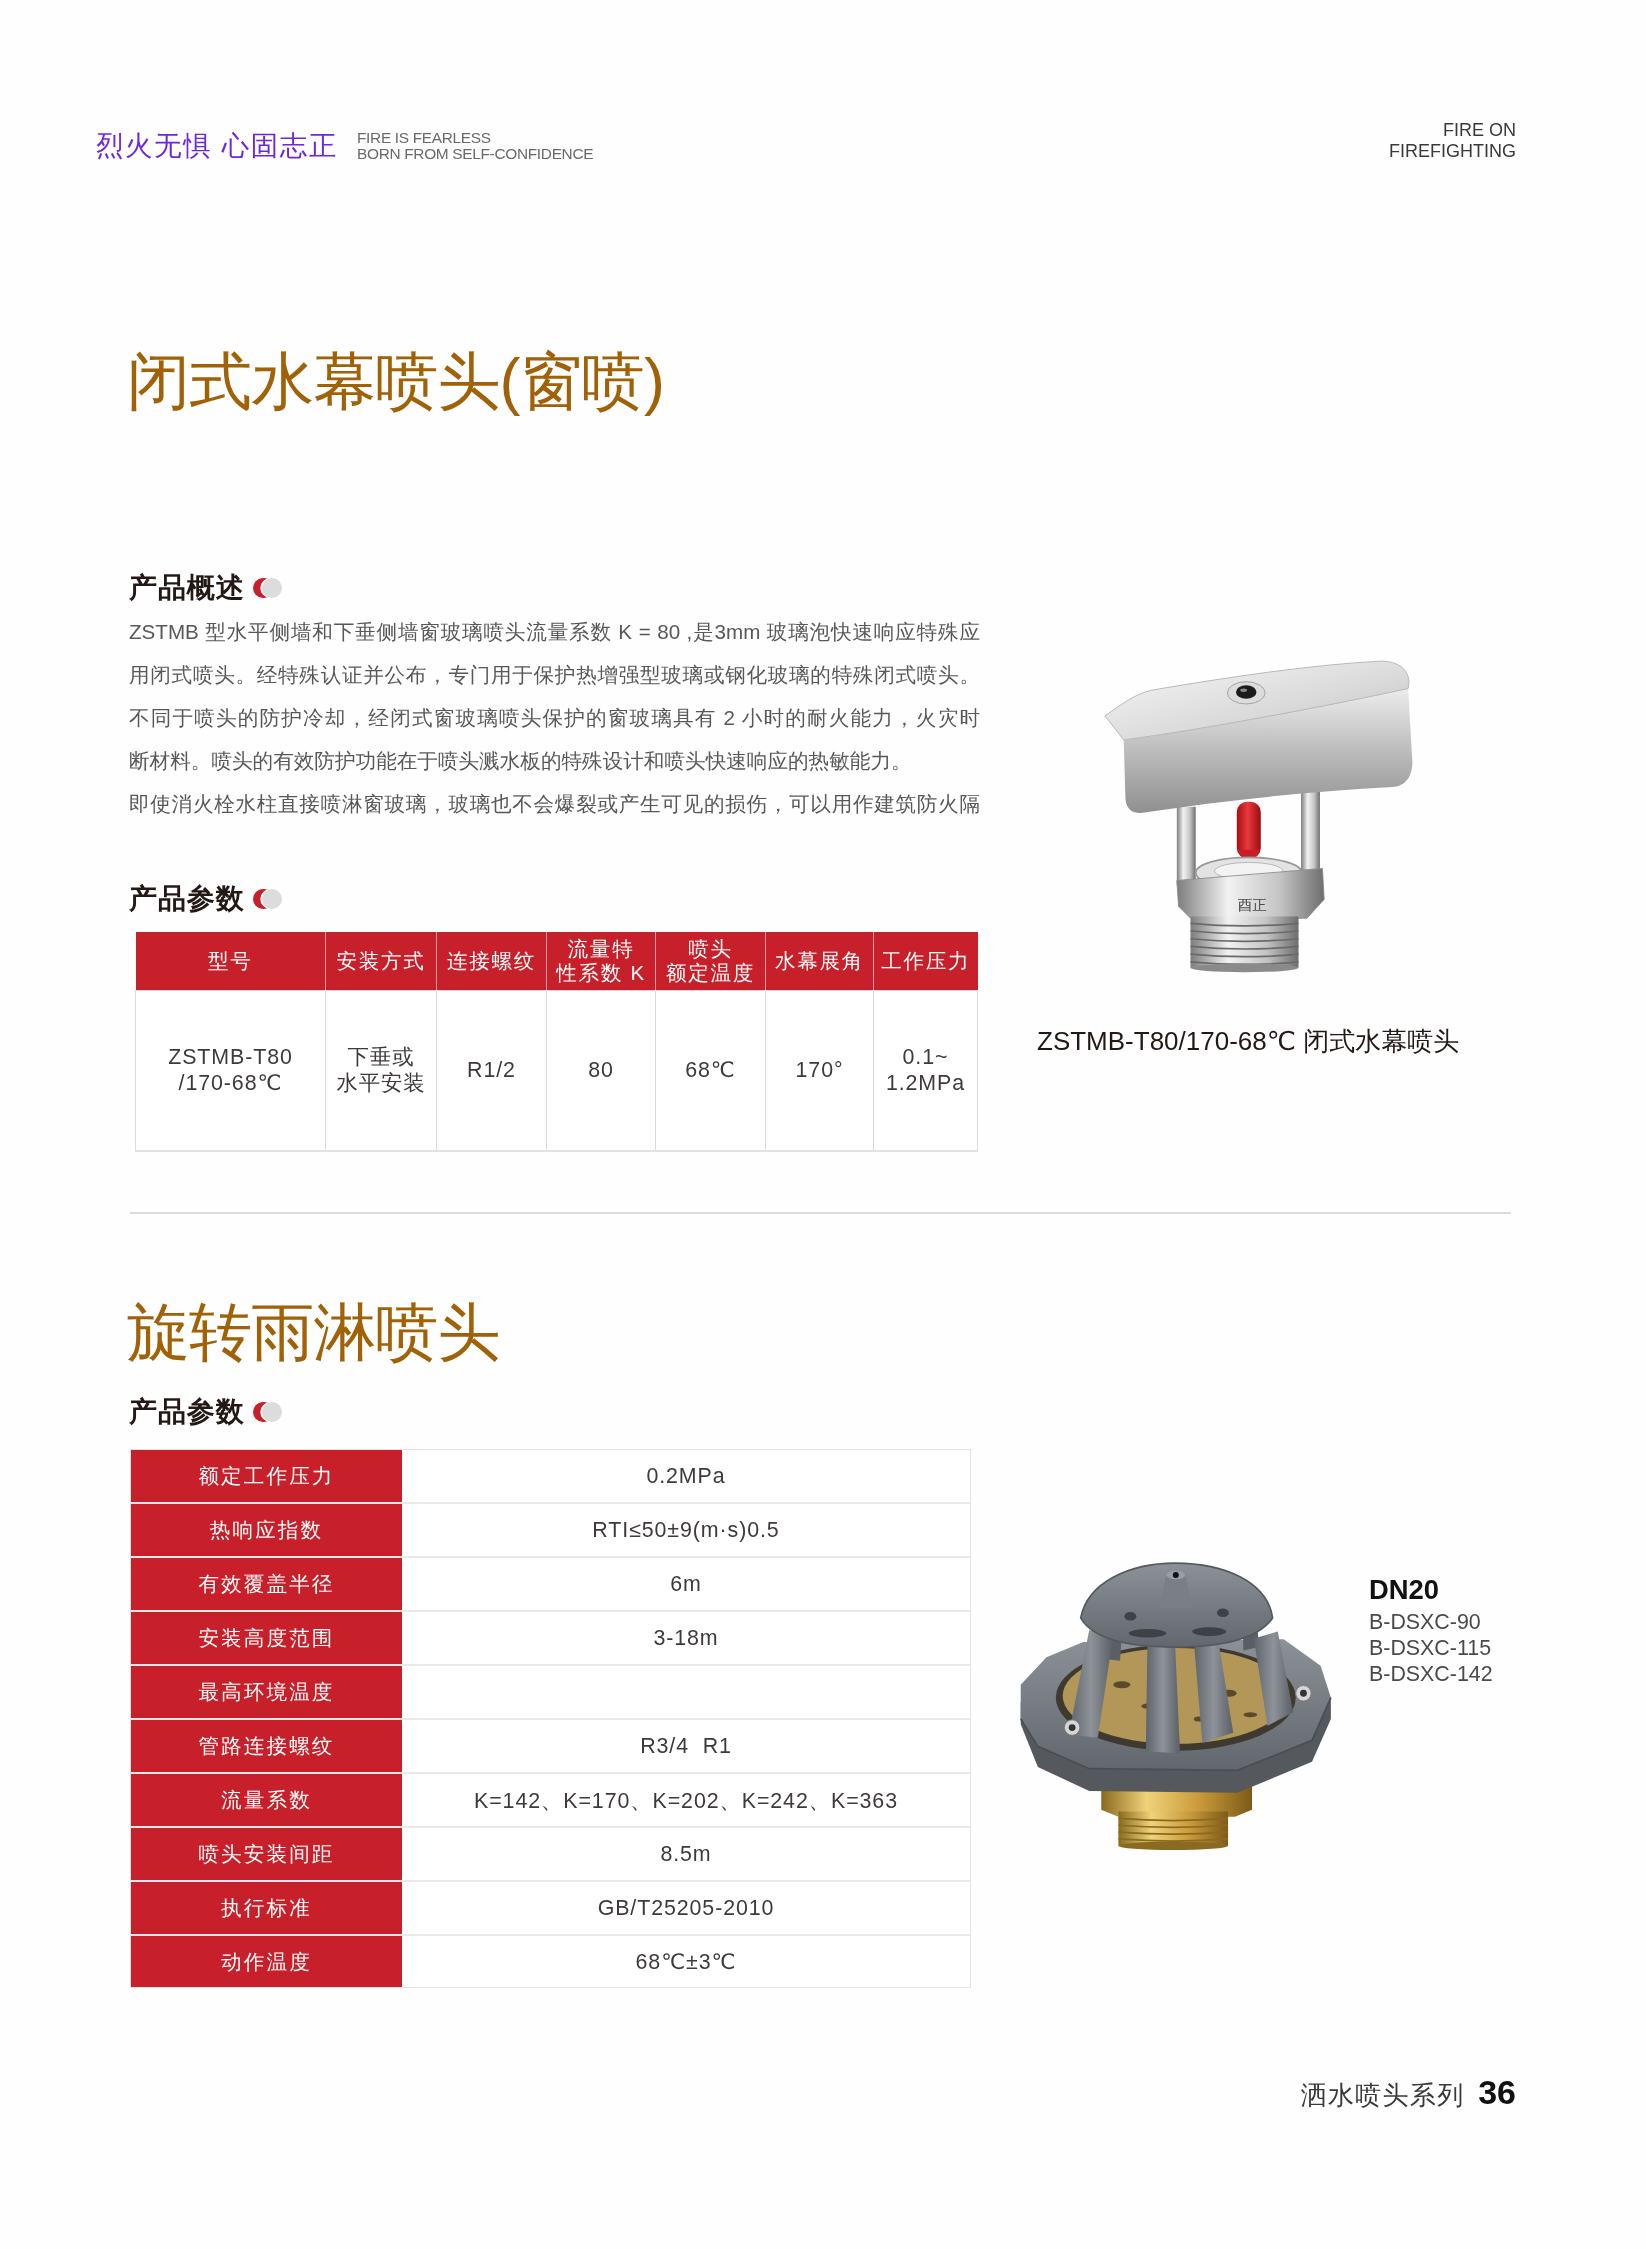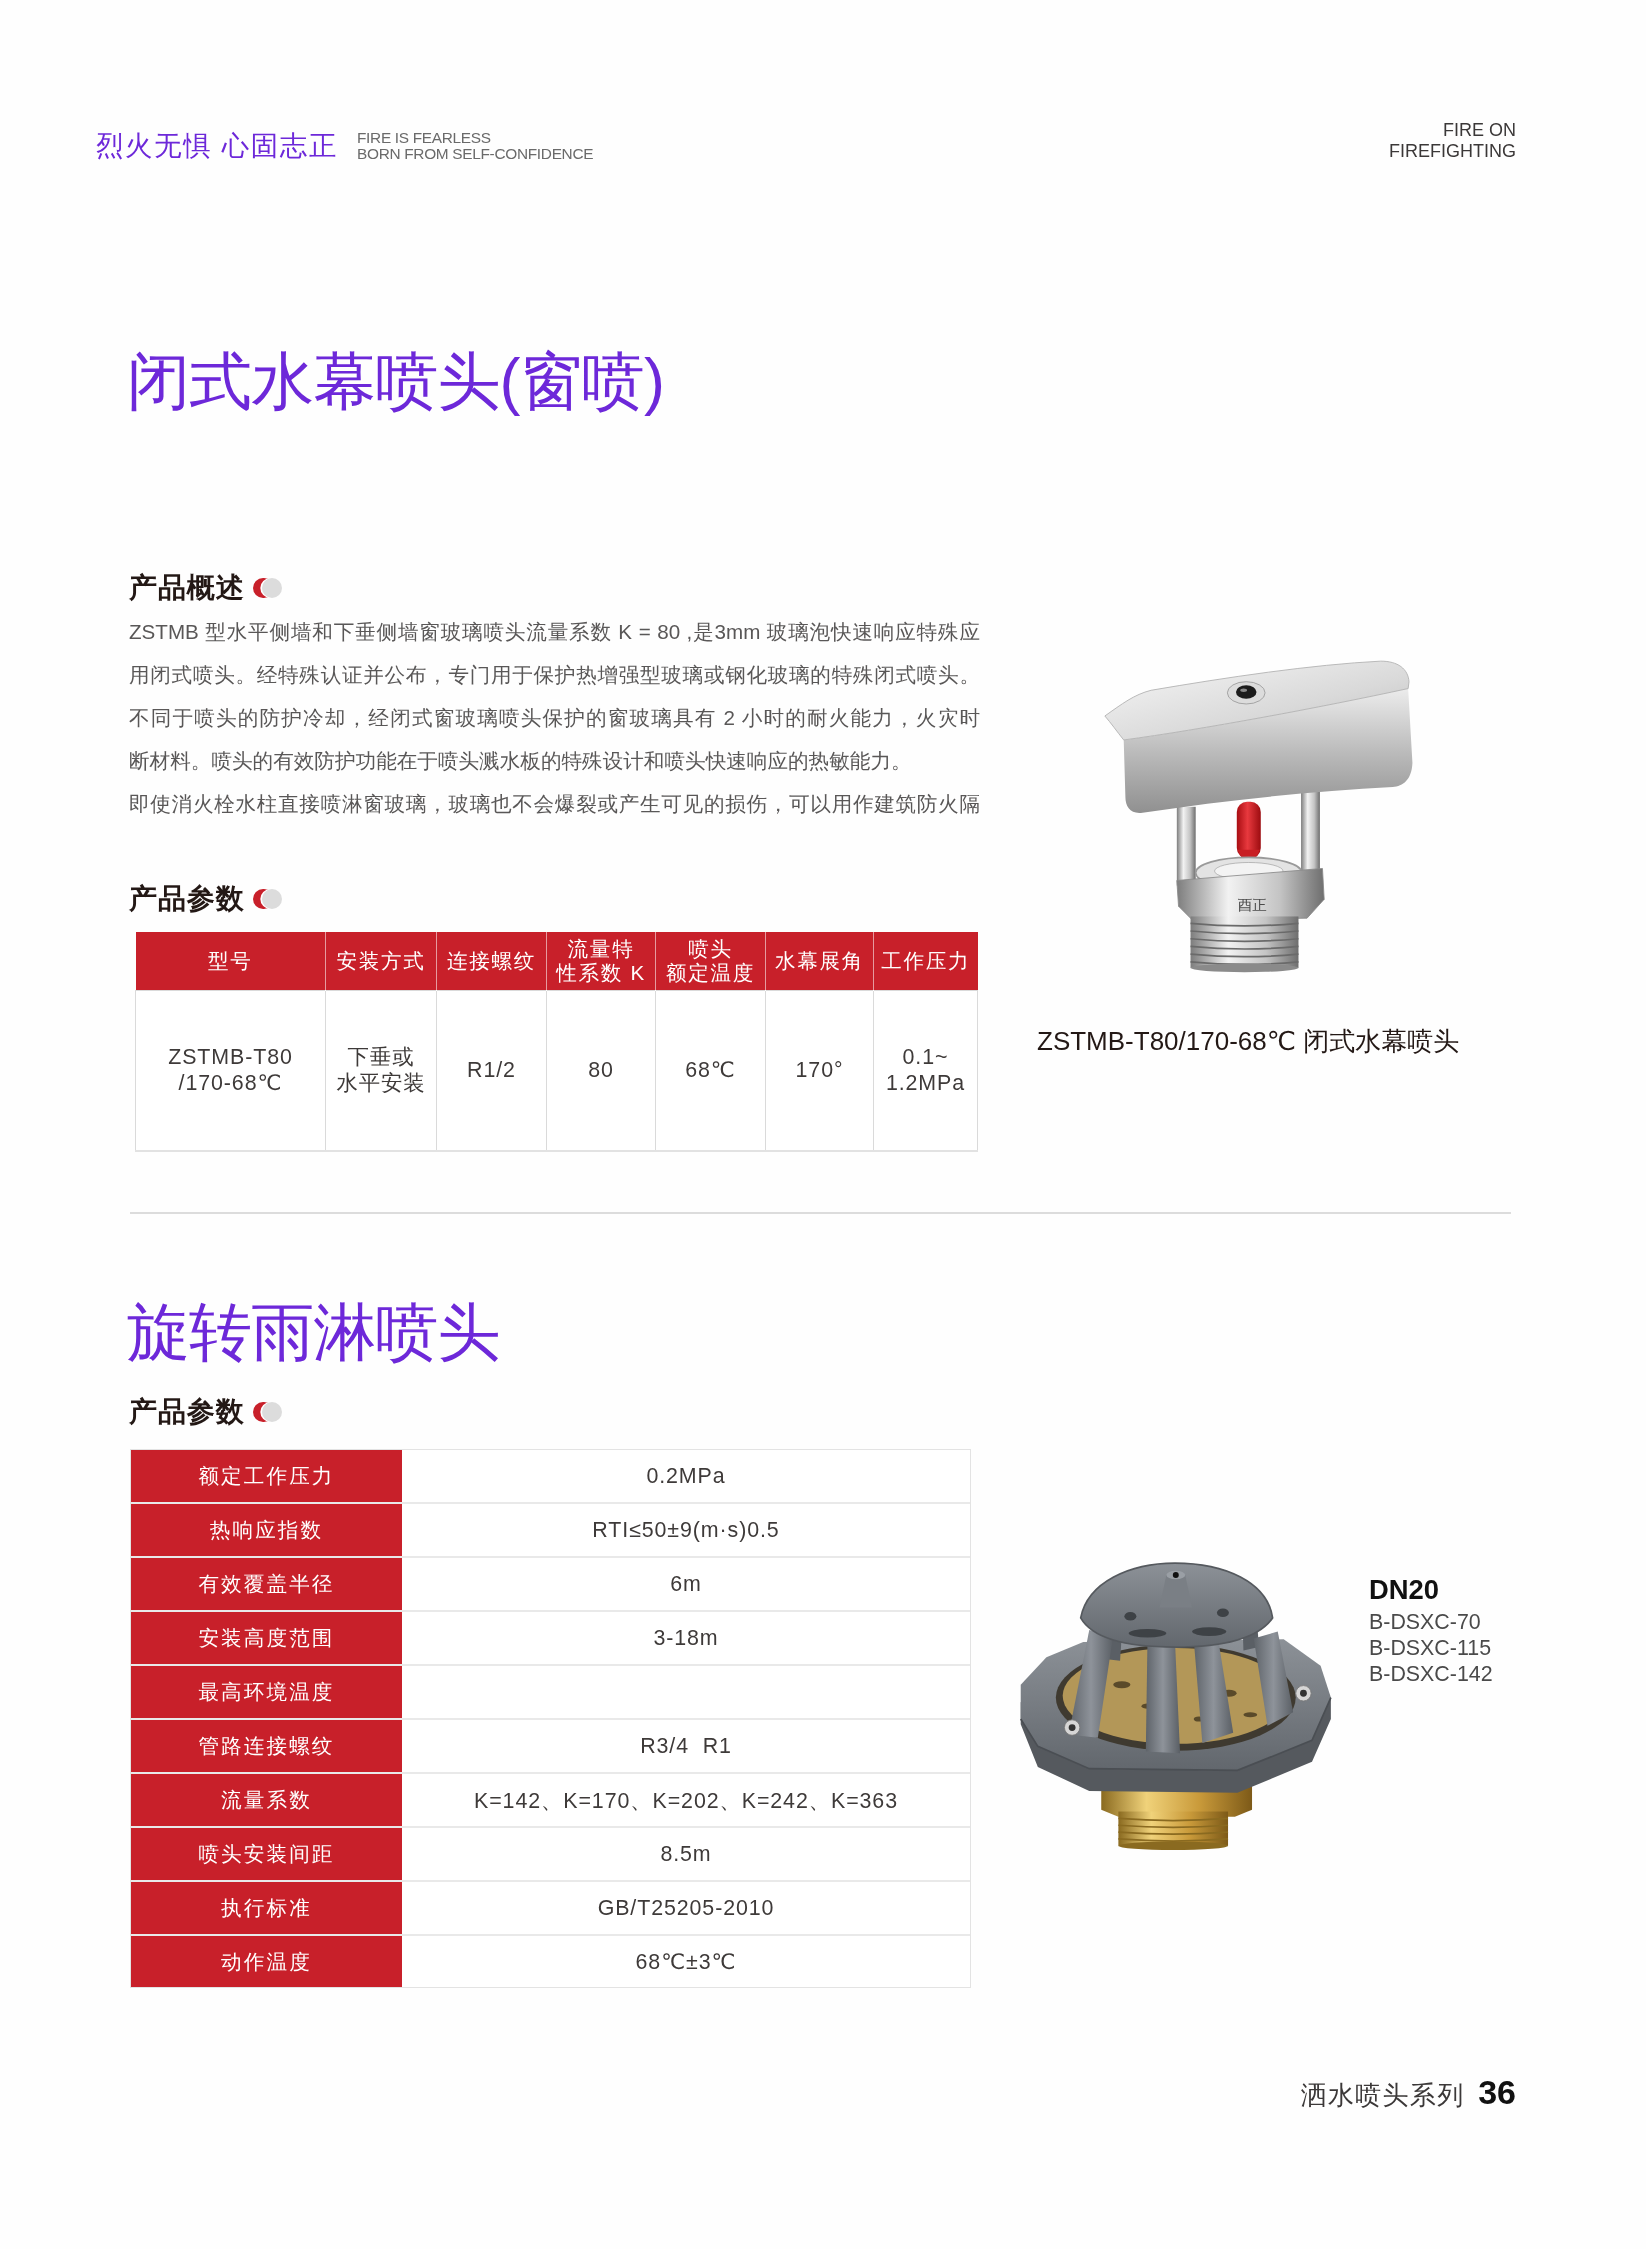--- a/index.html
+++ b/index.html
@@ -6,21 +6,21 @@
 body{background:#ffffff;}
 .page{position:relative;width:1646px;height:2250px;background:#fefefe;overflow:hidden;font-family:"Liberation Sans","DejaVu Sans",sans-serif;color:#231815;}
 .abs{position:absolute;}
 
 
 .tag-cn{left:96px;top:129px;font-size:27.4px;line-height:34px;letter-spacing:1.7px;color:#6d28d9;white-space:nowrap;}
 .tag-en{left:357px;top:130px;font-size:15.4px;line-height:16.3px;color:#6a6a6a;letter-spacing:-0.3px;white-space:nowrap;}
 .focus{right:130px;top:120px;font-size:18px;line-height:21.4px;text-align:right;color:#3b3838;white-space:nowrap;}
 
 
-.title{font-size:63px;line-height:77px;font-weight:500;color:#6d28d9;letter-spacing:-0.9px;white-space:nowrap;}
+.title{font-size:63px;line-height:77px;font-weight:500;color:#a16207;letter-spacing:-0.9px;white-space:nowrap;}
 .t1{left:127px;top:343px;}
 .t2{left:127px;top:1266px;margin-top:28px;}
 
 
 .sub{display:flex;align-items:center;font-size:28px;line-height:34px;font-weight:600;color:#231815;letter-spacing:0.9px;white-space:nowrap;}
 .sub1{left:129px;top:571px;}
 .sub2{left:129px;top:882px;}
 .sub3{left:129px;top:1395px;}
 .dot{position:relative;display:inline-block;width:31px;height:20.6px;margin-left:8.6px;}
 .dot .r{position:absolute;left:0;top:0;width:20.6px;height:20.6px;border-radius:50%;background:#c8202a;}
@@ -309,21 +309,21 @@
     <g>
       <circle cx="62" cy="200" r="9" fill="#d6d6d6" stroke="#777777"></circle>
       <circle cx="62" cy="200" r="4" fill="#333333"></circle>
       <circle cx="332" cy="160" r="9" fill="#d6d6d6" stroke="#777777"></circle>
       <circle cx="332" cy="160" r="4" fill="#333333"></circle>
     </g>
   </svg>
 
   <div class="abs models mg1">
     <div class="dn">DN20</div>
-    <div class="model">B-DSXC-70</div>
+    <div class="model">B-DSXC-90</div>
     <div class="model">B-DSXC-115</div>
     <div class="model">B-DSXC-142</div>
   </div>
 
   <div class="abs footer">
     <span class="series">洒水喷头系列</span>
     <span class="pnum">36</span>
   </div>
 
 </div>

